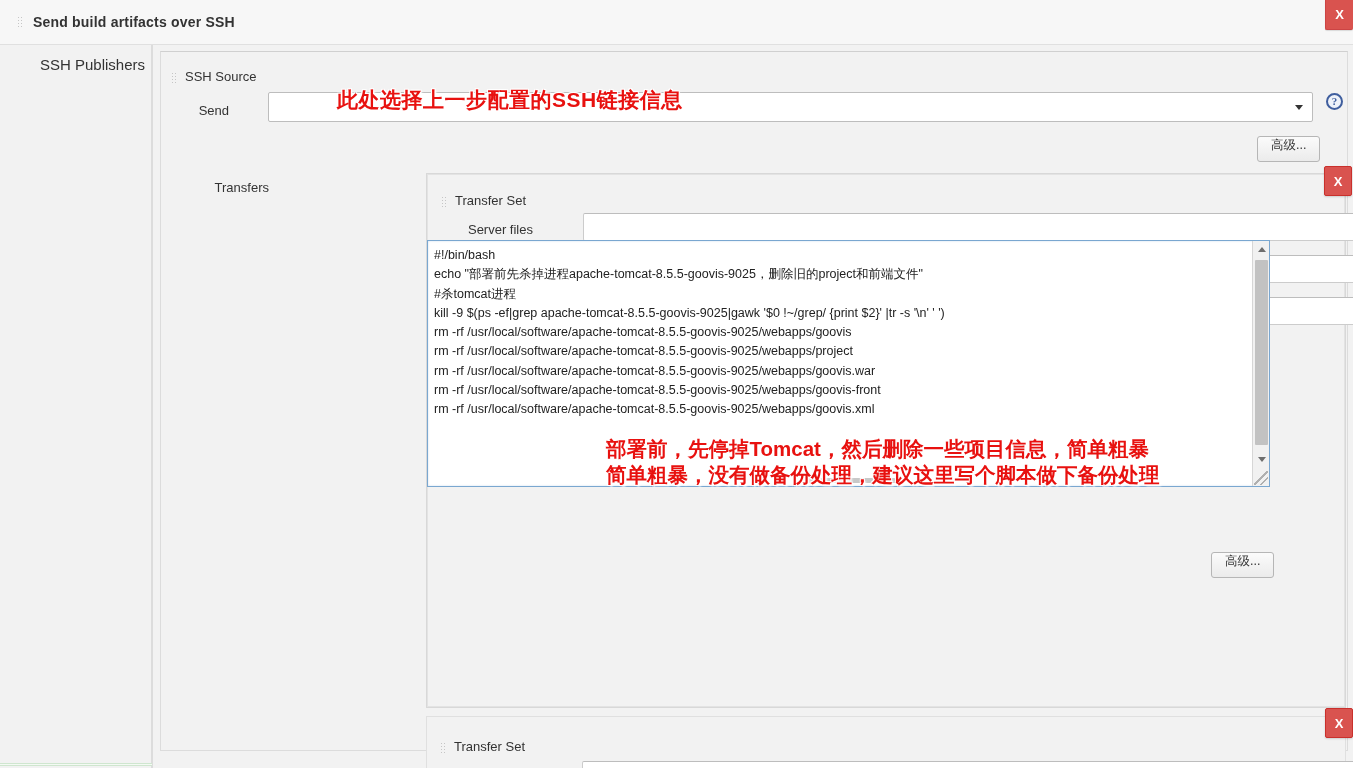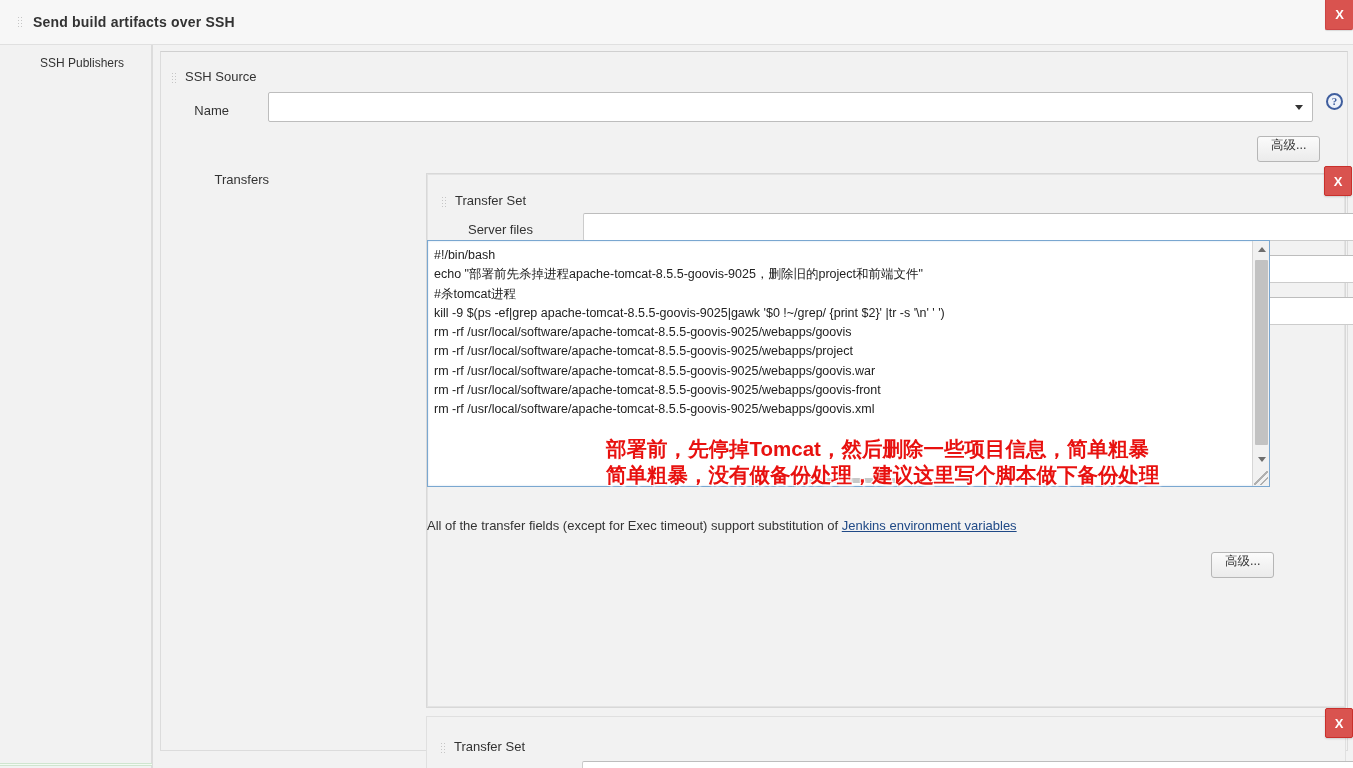--- a/index.html
+++ b/index.html
@@ -49,21 +49,21 @@
 
   
   .left-col {
     position: absolute; left: 0; top: 45px;
     width: 152px; height: 723px;
     background: #f2f2f2;
     border-right: 1px solid #dcdcdc;
   }
   .left-label {
     position: absolute; left: 40px; top: 11px;
-    font-size: 12px; color: #333;
+    font-size: 15px; color: #333;
   }
   .green-edge {
     position: absolute; left: 0; bottom: 2px; width: 165px; height: 3px;
     border-top: 1px solid #cfe6cf;
     border-bottom: 1px solid #cfe6cf;
     background: #f4faf4;
   }
 
   
   .main {
@@ -300,31 +300,31 @@
     <div class="green-edge"></div>
   </div>
 
   <div class="main">
     <div class="panel">
 
       <div class="section-head" style="left:10px; top:17px;">
         <span class="grip"></span><span>SSH Source</span>
       </div>
 
-      <div class="field-label" style="left:0px; top:51px; width:68px;">Name</div>
+      <div class="field-label" style="left:0px; top:51px; width:68px;">Send</div>
 
       <div class="select-wrap" style="left:107px; top:40px; width:1045px;">
         <span style="position:absolute;left:8px;top:6px;font-size:13px;color:#222;"></span>
         <span class="select-arrow"></span>
       </div>
       <div class="helpicon" style="left:1165px; top:41px;">?</div>
 
       <div class="btn-adv" style="left:1096px; top:84px;">高级...</div>
 
-      <div class="field-label" style="left:0px; top:120px; width:108px;">Transfers</div>
+      <div class="field-label" style="left:0px; top:128px; width:108px;">Transfers</div>
 
       <div class="transfers-box">
         <div class="transfer-set-1">
 
           <div class="transfer-x" style="right:-8px; top:-9px;">X</div>
 
           <div class="section-head" style="left:13px; top:18px;">
             <span class="grip"></span><span>Transfer Set</span>
           </div>
 
@@ -358,37 +358,35 @@
             </div>
           <div class="sb-thumb"></div>
           <div class="sb-arrow down">
               <i></i>
             </div>
         </div>
         <div class="h-scroll"></div>
         <div class="resize-grip"></div>
       </div>
 
-      <div class="note-row" style="left:266px; top:466px;">
-        <span>All of the transfer fields (except for Exec timeout) support substitution of </span><a href="#">Jenkins environment variables</a>
-      </div>
 
       <div class="btn-adv" style="left:1050px; top:500px;">高级...</div>
 
       <div class="transfer-set-2" style="left:265px; top:664px; width:920px; height:104px;">
         <div class="transfer-x" style="right:-8px; top:-9px;">X</div>
         <div class="section-head" style="left:13px; top:22px;">
           <span class="grip"></span><span>Transfer Set</span>
         </div>
 
         <input class="txtinput" style="left: 155px; top: 44px; width: 840px;" value="">
 
       </div>
 
     </div>
   </div>
 
+  <div class="anno anno-1">此处选择上一步配置的SSH链接信息</div>
   <div class="anno anno-3">
     <div>部署前，先停掉Tomcat，然后删除一些项目信息，简单粗暴</div>
     <div>简单粗暴，没有做备份处理，建议这里写个脚本做下备份处理</div>
   </div>
 
 </div>
 
 </body></html>

